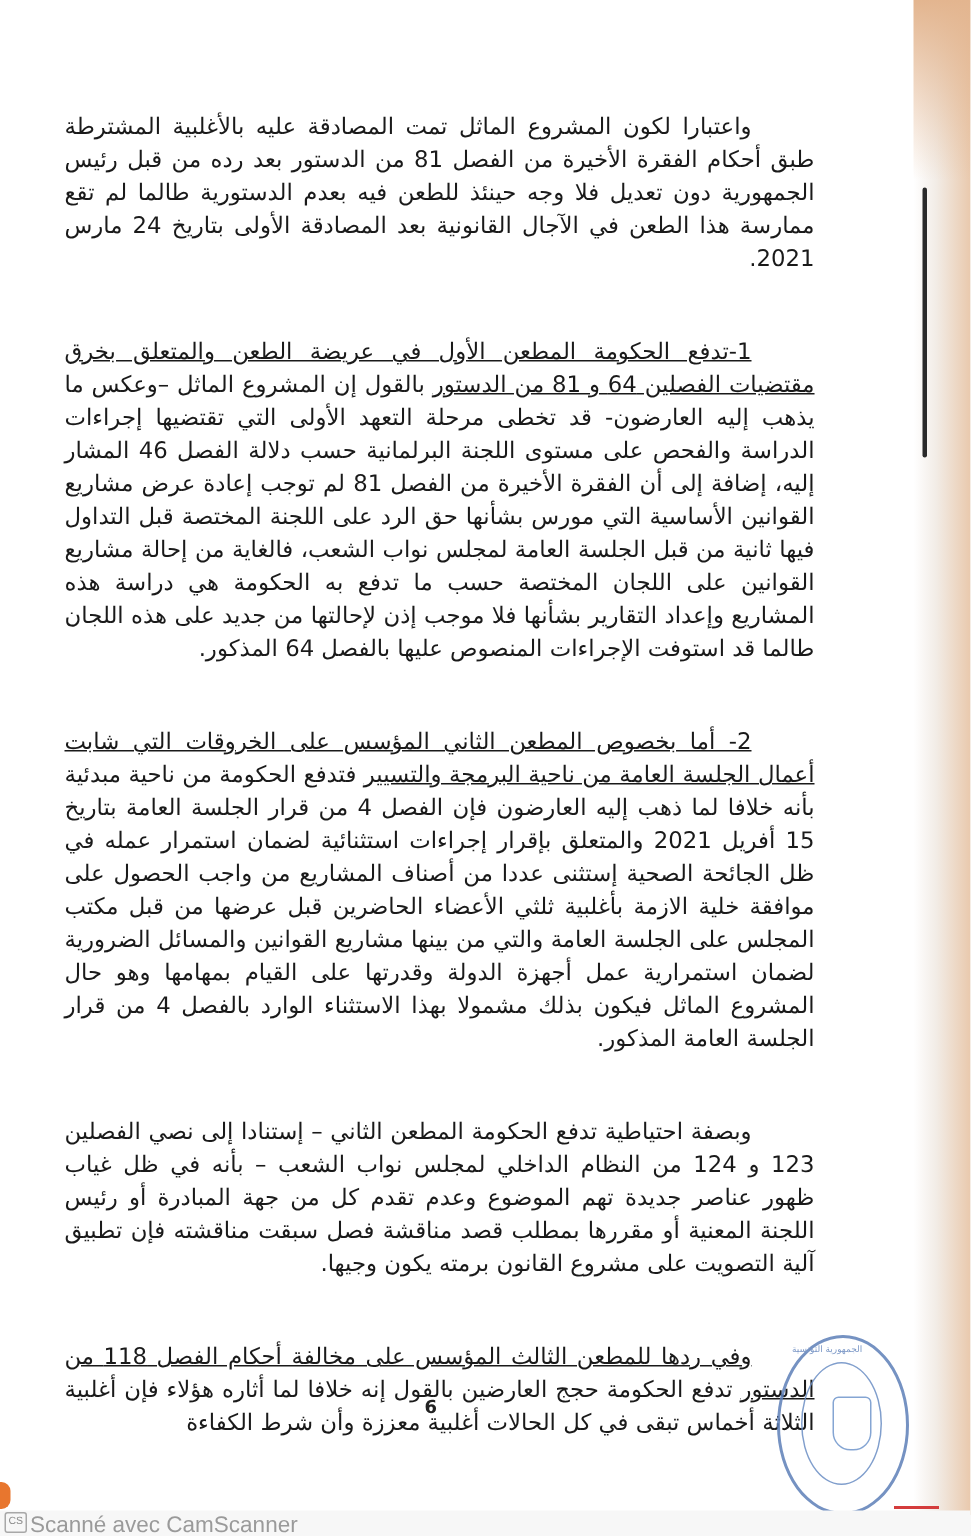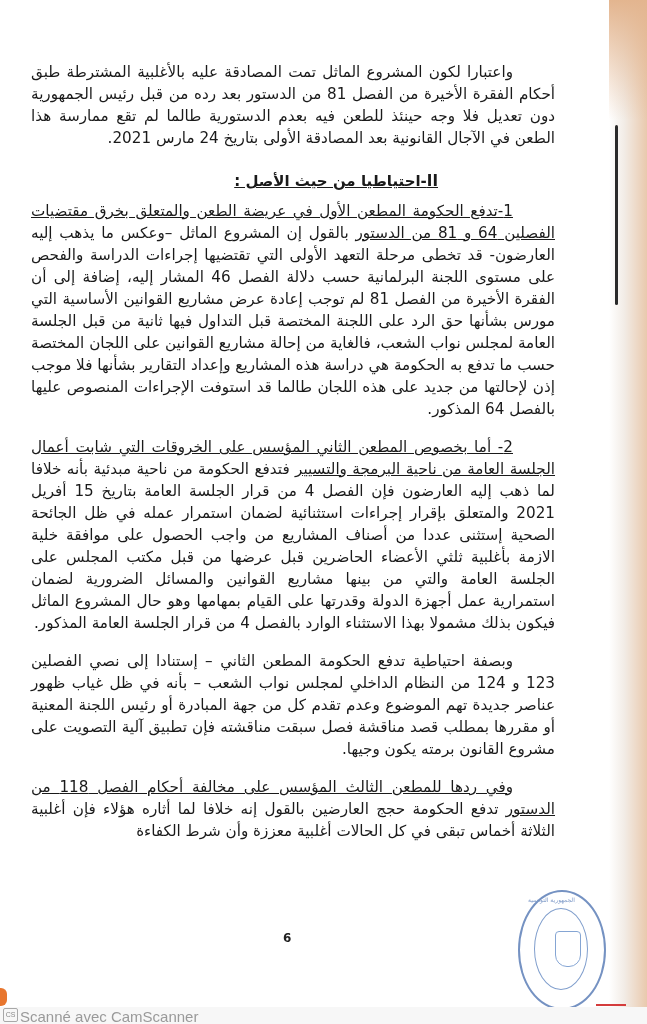--- a/index.html
+++ b/index.html
@@ -24,21 +24,21 @@
   .edge-line {
     position: absolute; left: 615px; top: 125px; width: 3px; height: 180px;
     background: #2a2a2a; border-radius: 2px;
   }
   .content {
     position: absolute; left: 28px; top: 58px; width: 530px;
     direction: rtl; text-align: justify;
     color: #1a1a1a;
     font-size: 15.2px; line-height: 22px;
   }
-  .para { margin: 3px; text-align-last: right; }
+  .para { margin: 15px; text-align-last: right; }
   .para.indent { text-indent: 42px; }
   .heading {
     margin: 8px 0 8px 0; font-weight: bold; font-size: 15px;
     text-decoration: underline; text-align: right; padding-right: 120px;
   }
   .bold-u { font-weight: normal; text-decoration: underline; }
   .gap { height: 10px; }
   .page-num {
     position: absolute; left: 283px; top: 931px; font-size: 12px; color: #222;
     font-weight: bold;
@@ -88,21 +88,20 @@
 <div class="page"></div>
 <div class="shadow-right">
   <div class="top-orange"></div>
 </div>
 <div class="edge-line"></div>
 
 <div class="content">
   <p class="para indent">واعتبارا لكون المشروع الماثل تمت المصادقة عليه بالأغلبية المشترطة طبق أحكام الفقرة الأخيرة من الفصل 81 من الدستور بعد رده من قبل رئيس الجمهورية دون تعديل فلا وجه حينئذ للطعن فيه بعدم الدستورية طالما لم تقع ممارسة هذا الطعن في الآجال القانونية بعد المصادقة الأولى بتاريخ 24 مارس 2021.</p>
 
   <div class="gap"></div>
-  <p class="heading">II-احتياطيا من حيث الأصل :</p>
 
   <p class="para indent"><span class="bold-u">1-تدفع الحكومة المطعن الأول في عريضة الطعن والمتعلق بخرق مقتضيات الفصلين 64 و 81 من الدستور</span><span> بالقول إن المشروع الماثل –وعكس ما يذهب إليه العارضون- قد تخطى مرحلة التعهد الأولى التي تقتضيها إجراءات الدراسة والفحص على مستوى اللجنة البرلمانية حسب دلالة الفصل 46 المشار إليه، إضافة إلى أن الفقرة الأخيرة من الفصل 81 لم توجب إعادة عرض مشاريع القوانين الأساسية التي مورس بشأنها حق الرد على اللجنة المختصة قبل التداول فيها ثانية من قبل الجلسة العامة لمجلس نواب الشعب، فالغاية من إحالة مشاريع القوانين على اللجان المختصة حسب ما تدفع به الحكومة هي دراسة هذه المشاريع وإعداد التقارير بشأنها فلا موجب إذن لإحالتها من جديد على هذه اللجان طالما قد استوفت الإجراءات المنصوص عليها بالفصل 64 المذكور.</span></p>
 
   <div class="gap"></div>
   <p class="para indent"><span class="bold-u">2- أما بخصوص المطعن الثاني المؤسس على الخروقات التي شابت أعمال الجلسة العامة من ناحية البرمجة والتسيير</span><span> فتدفع الحكومة من ناحية مبدئية بأنه خلافا لما ذهب إليه العارضون فإن الفصل 4 من قرار الجلسة العامة بتاريخ 15 أفريل 2021 والمتعلق بإقرار إجراءات استثنائية لضمان استمرار عمله في ظل الجائحة الصحية إستثنى عددا من أصناف المشاريع من واجب الحصول على موافقة خلية الازمة بأغلبية ثلثي الأعضاء الحاضرين قبل عرضها من قبل مكتب المجلس على الجلسة العامة والتي من بينها مشاريع القوانين والمسائل الضرورية لضمان استمرارية عمل أجهزة الدولة وقدرتها على القيام بمهامها وهو حال المشروع الماثل فيكون بذلك مشمولا بهذا الاستثناء الوارد بالفصل 4 من قرار الجلسة العامة المذكور.</span></p>
 
   <div class="gap"></div>
   <p class="para indent">وبصفة احتياطية تدفع الحكومة المطعن الثاني – إستنادا إلى نصي الفصلين 123 و 124 من النظام الداخلي لمجلس نواب الشعب – بأنه في ظل غياب ظهور عناصر جديدة تهم الموضوع وعدم تقدم كل من جهة المبادرة أو رئيس اللجنة المعنية أو مقررها بمطلب قصد مناقشة فصل سبقت مناقشته فإن تطبيق آلية التصويت على مشروع القانون برمته يكون وجيها.</p>
 
   <div class="gap"></div>

